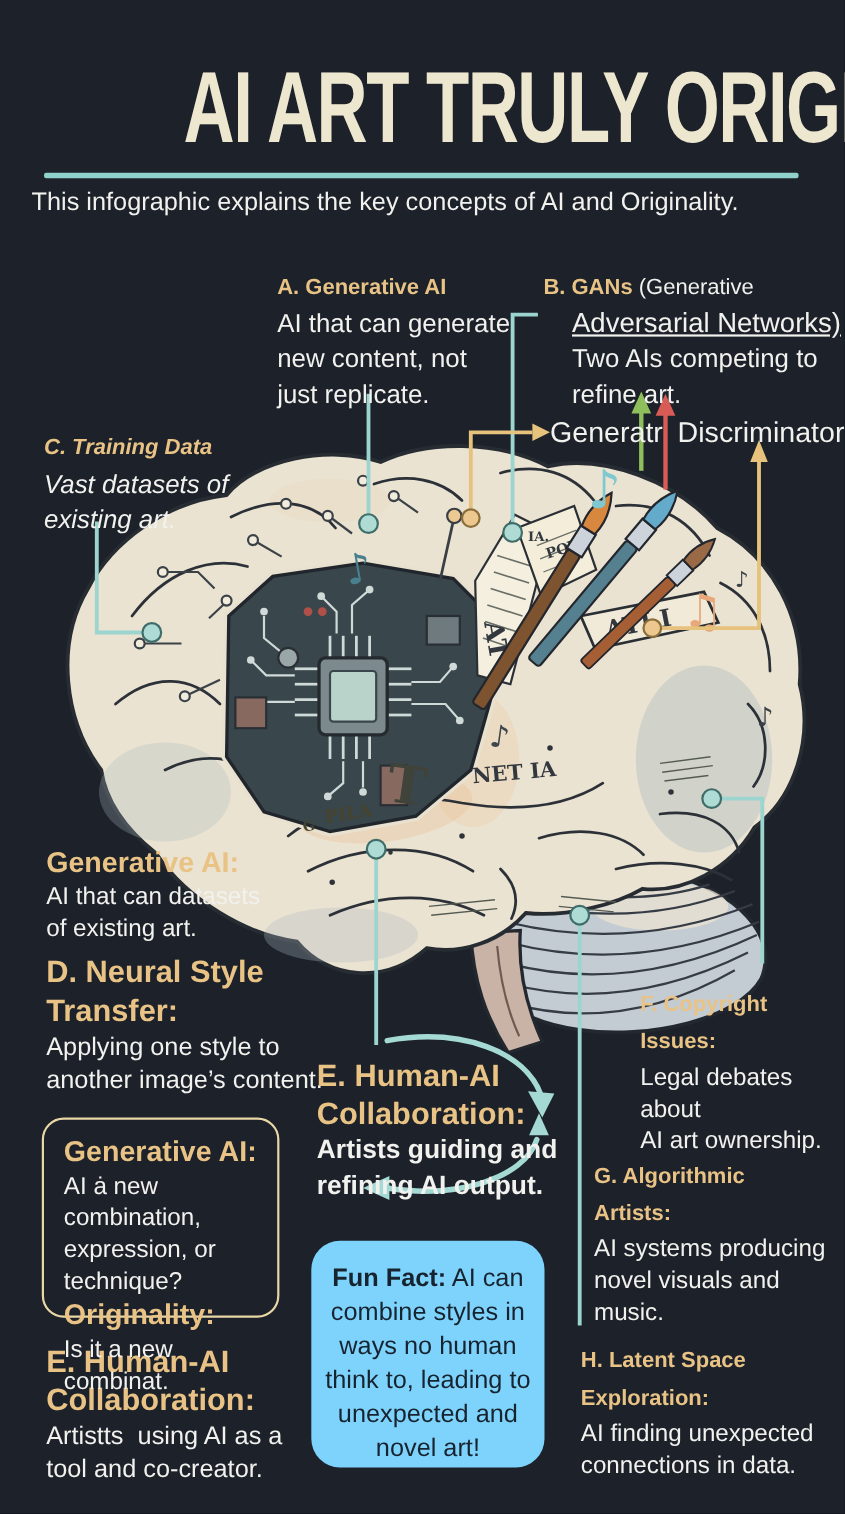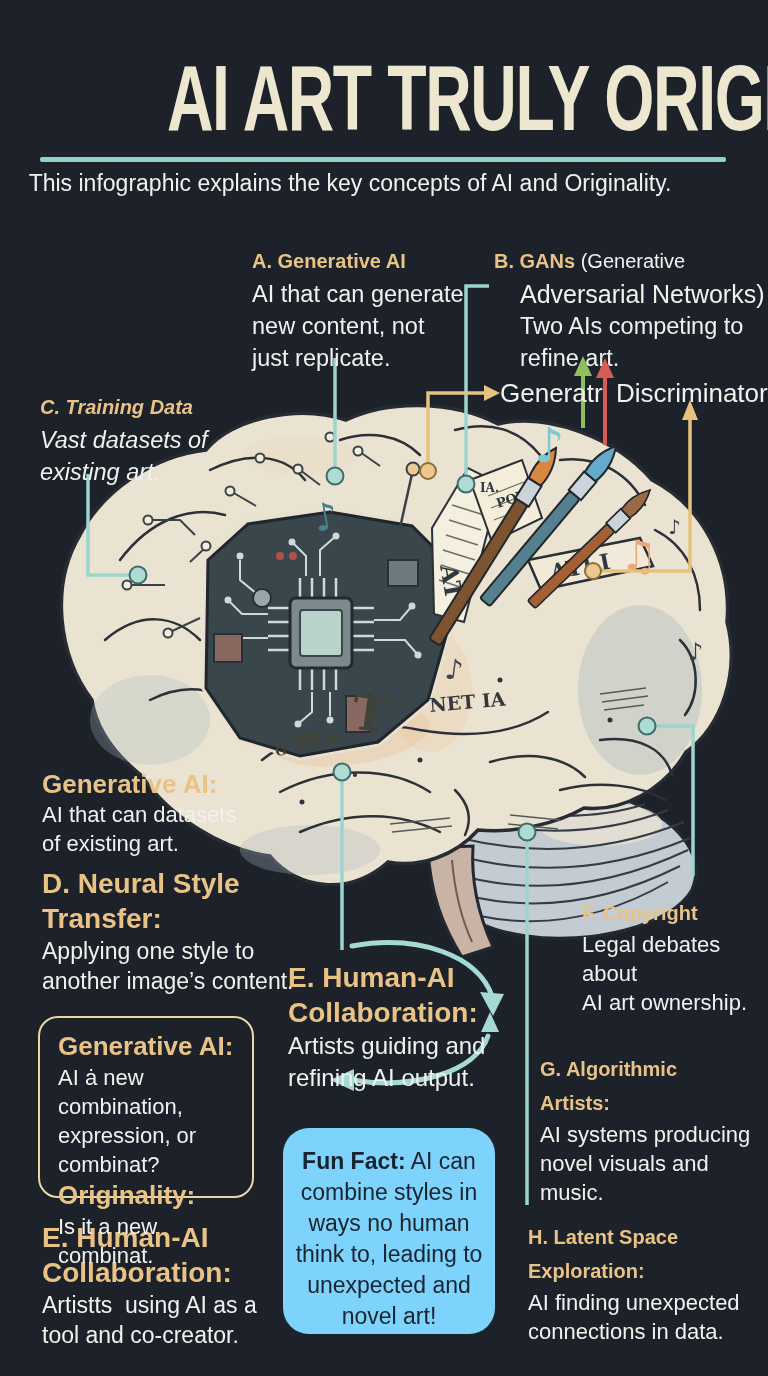--- a/index.html
+++ b/index.html
@@ -327,21 +327,21 @@
       <div class="line">new content, not</div>
       <div class="line">just replicate.</div>
     </div>
   </div>
 
   <div class="abs" style="left:494px;top:244px;">
     <div class="heading" style="white-space:nowrap;">
       <span>B. GANs</span><span class="inline-white"> (Generative</span>
     </div>
     <div class="body" style="padding-left:26px;">
-      <div class="line" style="font-size:25px;">Adversarial Networks)</div>
+      <div class="line" style="font-size:25px;text-decoration:underline;">Adversarial Networks)</div>
       <div class="line">Two AIs competing to</div>
       <div class="line">refine art.</div>
     </div>
   </div>
 
   <div class="abs gan-label" style="left:500px;top:378px;">Generatr</div>
   <div class="abs gan-label" style="left:616px;top:378px;">Discriminator</div>
 
   <div class="abs" style="left:40px;top:390px;font-style:italic;">
     <div class="heading">C. Training Data</div>
@@ -368,29 +368,30 @@
       <div class="line">Applying one style to</div>
       <div class="line">another image’s content.</div>
     </div>
   </div>
 
   <div class="abs" style="left:288px;top:960px;">
     <div class="heading lg">
       <div class="line">E. Human-AI</div>
       <div class="line">Collaboration:</div>
     </div>
-    <div class="body" style="font-size:24px;">
+    <div class="body" style="font-size:24px;font-weight:bold;">
       <div class="line">Artists guiding and</div>
       <div class="line">refining AI output.</div>
     </div>
   </div>
 
   <div class="abs" style="left:582px;top:896px;">
     <div class="heading">
       <div class="line">F. Copyright</div>
+      <div class="line">Issues:</div>
     </div>
     <div class="body sm">
       <div class="line">Legal debates about</div>
       <div class="line">AI art ownership.</div>
     </div>
   </div>
 
   <div class="abs" style="left:540px;top:1052px;">
     <div class="heading">
       <div class="line">G. Algorithmic</div>
@@ -423,21 +424,21 @@
       <div class="line">Artistts  using AI as a</div>
       <div class="line">tool and co-creator.</div>
     </div>
   </div>
 
   <div class="abs" id="def-box">
     <div class="heading">Generative AI:</div>
     <div class="body">
       <div class="line">AI ȧ new combination,</div>
       <div class="line">expression, or</div>
-      <div class="line">combinat?</div>
+      <div class="line">technique?</div>
     </div>
     <div class="heading">Originality:</div>
     <div class="body">
       <div class="line">Is it a new combinat.</div>
     </div>
   </div>
 
   <div class="abs" id="fun-fact">
     <b>Fun Fact:</b><span> AI can combine styles in ways no human think to, leading to unexpected and novel art!</span>
   </div>

